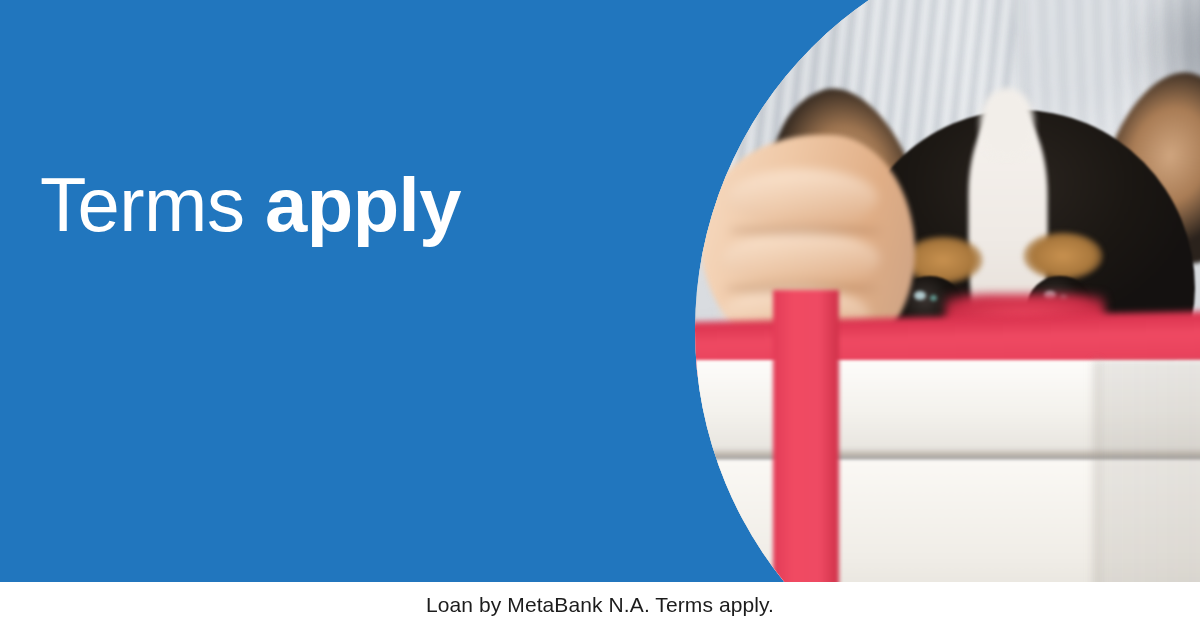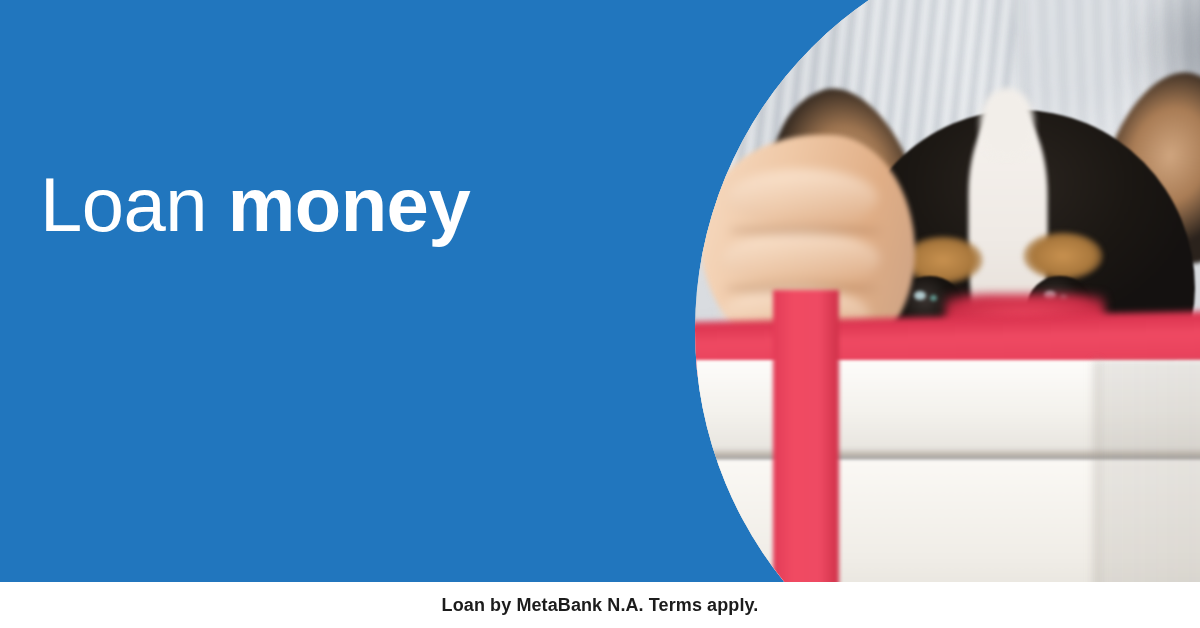--- a/index.html
+++ b/index.html
@@ -349,23 +349,23 @@
     position:absolute;
     left:0; top:582px;
     width:1200px; height:46px;
     background:#ffffff;
     z-index:20;
     display:flex;
     align-items:center;
     justify-content:center;
   }
   .footer-text {
-    font-size:18px;
+    font-size:21px;
     color:#1c1c1c;
-    font-weight:700;
+    font-weight:400;
     letter-spacing:0.1px;
   }
 </style>
 </head>
 <body>
 
 <div class="banner">
 
   <div class="blue-field"></div>
 
@@ -422,20 +422,20 @@
           <div class="box-edge"></div>
           <div class="ribbon-v a"></div>
 
         </div>
 
       </div>
     </div>
   </div>
 
   <div class="headline">
-    <span class="line line1"><span>Loan </span><span class="accent">money</span></span>
+    <span class="line line1"><span>Terms </span><span class="accent">apply</span></span>
   </div>
 
   <div class="footer">
     <span class="footer-text">Loan by MetaBank N.A. Terms apply.</span>
   </div>
 
 </div>
 
 </body></html>

